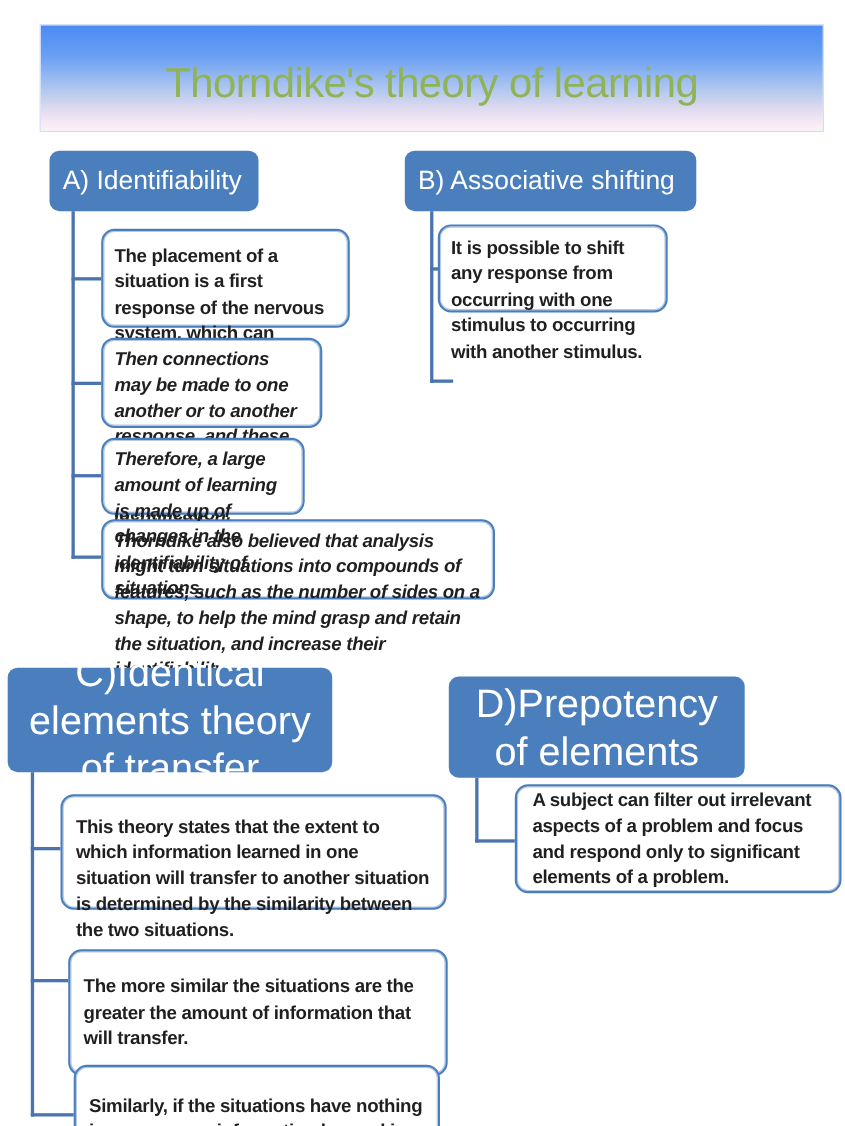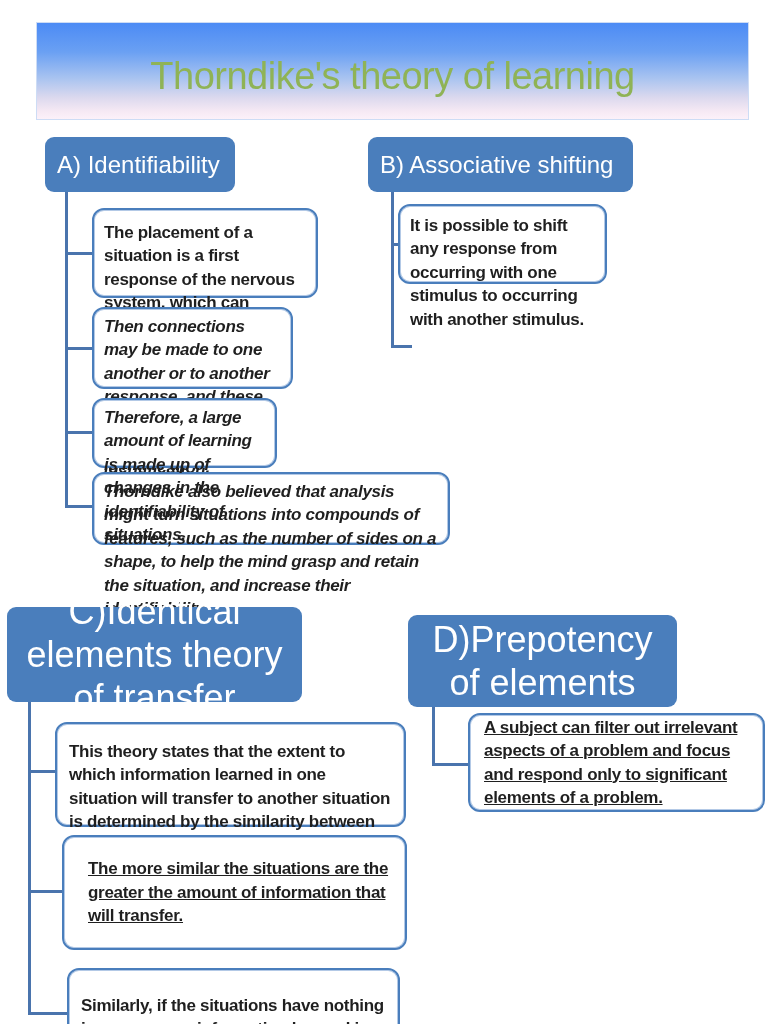--- a/index.html
+++ b/index.html
@@ -52,21 +52,21 @@
     color:#1f1f1f;
     font-size:17px;
     font-weight:bold;
     line-height:1.38;
     letter-spacing:-0.3px;
   }
   .node.pad-a1{padding:11px 10px 8px 10px;}
   .node.pad-sm{padding:6px 10px 4px 10px;font-style:italic;}
   .node.pad-md{padding:8px 10px 6px 10px;}
   .node.pad-lg{padding:16px 12px 12px 12px;}
-  .node.center{display:flex;align-items:center;padding-top:0;padding-bottom:0;text-decoration:underline;}
+  .node.center{display:flex;align-items:center;padding-top:0;padding-bottom:0;}
   .vline,.hline{position:absolute;background:#4a74ad;}
   .vline{width:3px;}
   .hline{height:3px;}
 </style>
 </head>
 <body>
 
 <div class="page">
 
   <div class="banner">
@@ -92,21 +92,21 @@
 
   <div class="node pad-md" style="left:398px;top:204px;width:209px;height:80px;">It is possible to shift any response from occurring with one stimulus to occurring with another stimulus.</div>
 
   <div class="hdr hdr-center" style="left:7px;top:607px;width:295px;height:95px;">C)Identical elements theory of transfer</div>
   <div class="vline" style="left:28px;top:702px;height:313px;"></div>
   <div class="hline" style="left:28px;top:770px;width:27px;"></div>
   <div class="hline" style="left:28px;top:890px;width:34px;"></div>
   <div class="hline" style="left:28px;top:1012px;width:39px;"></div>
 
   <div class="node pad-lg" style="left:55px;top:722px;width:351px;height:105px;">This theory states that the extent to which information learned in one situation will transfer to another situation is determined by the similarity between the two situations.</div>
-  <div class="node center" style="left:62px;top:835px;width:345px;height:115px;padding-left:24px;padding-right:12px;">The more similar the situations are the greater the amount of information that will transfer.</div>
+  <div class="node center" style="left:62px;top:863px;width:345px;height:115px;padding-left:12px;padding-right:12px;">The more similar the situations are the greater the amount of information that will transfer.</div>
   <div class="node" style="left:67px;top:968px;width:333px;height:112px;padding:24px 12px 6px 12px;">Similarly, if the situations have nothing in common,an  information learned in one situation</div>
 
   <div class="hdr hdr-center" style="left:408px;top:615px;width:269px;height:92px;">D)Prepotency of elements</div>
   <div class="vline" style="left:432px;top:707px;height:59px;"></div>
   <div class="hline" style="left:432px;top:763px;width:36px;"></div>
 
   <div class="node center" style="left:468px;top:713px;width:297px;height:99px;padding-left:14px;padding-right:14px;">A subject can filter out irrelevant aspects of a problem and focus and respond only to significant elements of a problem.</div>
 
 </div>
 

